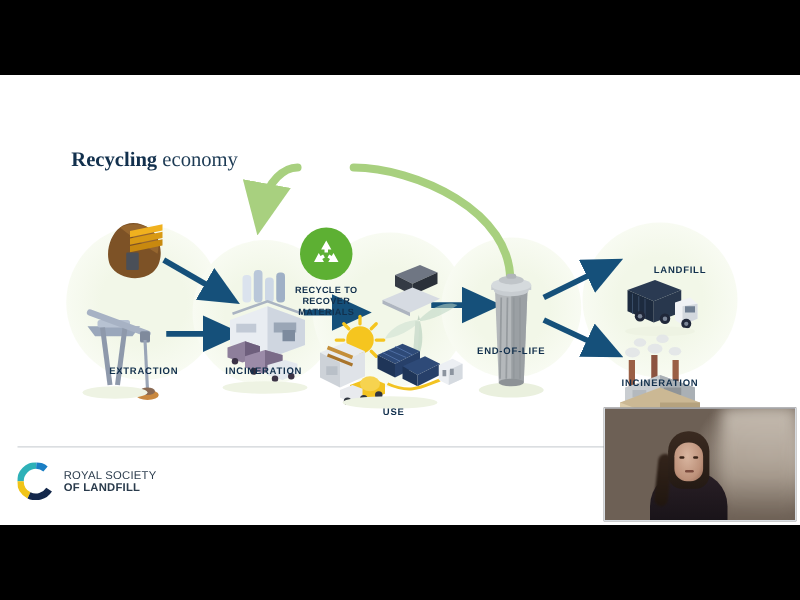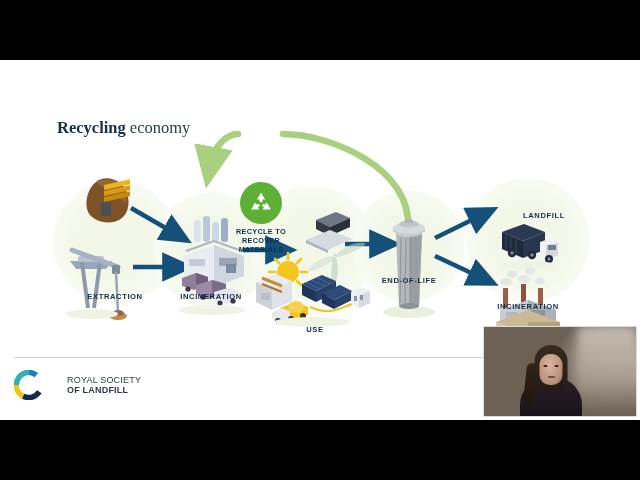--- a/index.html
+++ b/index.html
@@ -63,21 +63,21 @@
     font-weight: bold; font-size: 7.3px; line-height: 9px;
     letter-spacing: 0.3px;
     color: #12304d;
   }
 
   
   #footer-rule {
     position: absolute; left: 14px; top: 297px; width: 612px; height: 1px;
     background: #cfd4d8;
   }
-  #logo { position: absolute; left: 14px; top: 310px; display: flex; align-items: center; gap: 23px; }
+  #logo { position: absolute; left: 14px; top: 310px; display: flex; align-items: center; gap: 7px; }
   #logo-text {
     font-family: "Liberation Sans", sans-serif;
     font-size: 9px; line-height: 10.5px; color: #2a3b4c;
     letter-spacing: 0.2px;
   }
   #logo-text .l2 { font-weight: bold; }
 
   
   #webcam {
     position: absolute; left: 483px; top: 326px;

